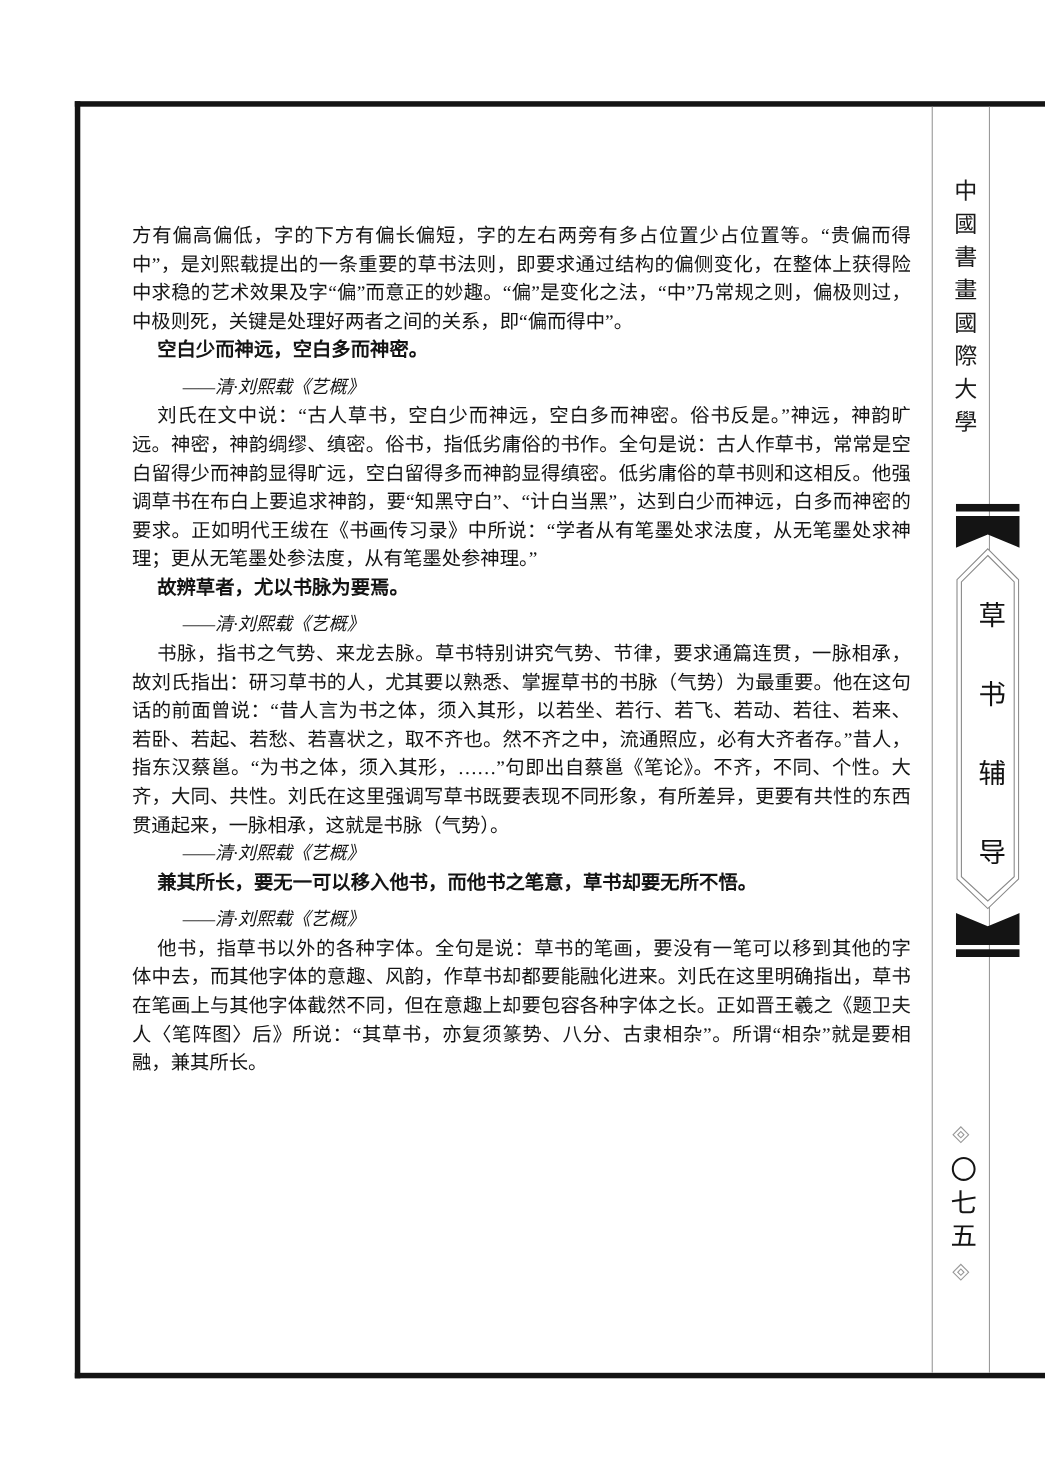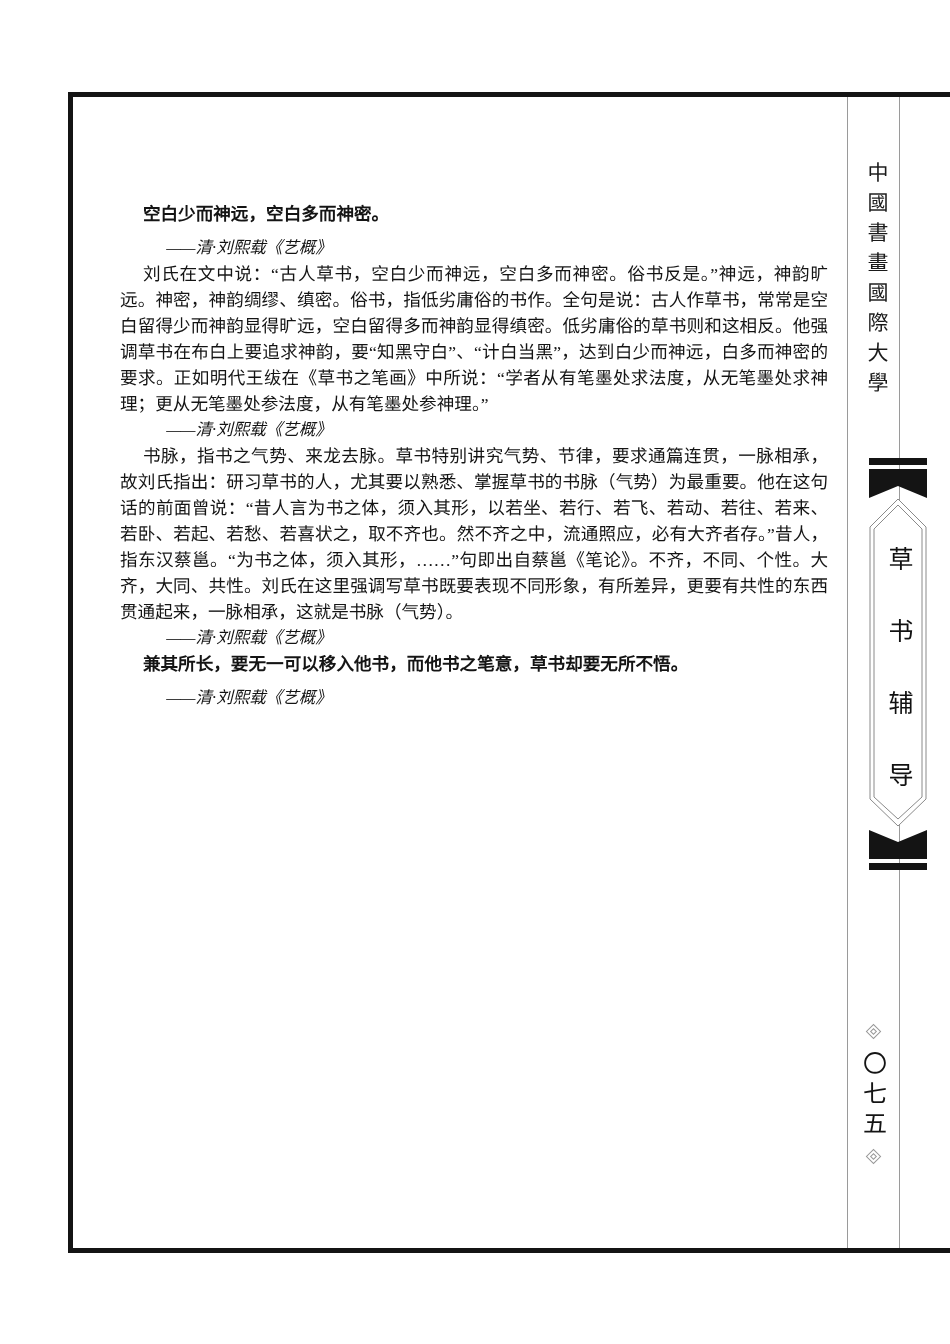--- a/index.html
+++ b/index.html
@@ -67,39 +67,42 @@
 
 <div class="page">
 
   <div class="frame-top"></div>
   <div class="frame-left"></div>
   <div class="frame-bottom"></div>
   <div class="rule rule-inner"></div>
   <div class="rule rule-outer"></div>
 
   <div class="main-text">
+    <p class="para no-indent">方有偏高偏低，字的下方有偏长偏短，字的左右两旁有多占位置少占位置等。“贵偏而得中”，是刘熙载提出的一条重要的草书法则，即要求通过结构的偏侧变化，在整体上获得险中求稳的艺术效果及字“偏”而意正的妙趣。“偏”是变化之法，“中”乃常规之则，偏极则过，中极则死，关键是处理好两者之间的关系，即“偏而得中”。</p>
 
     <section>
       <p class="quote-heading">空白少而神远，空白多而神密。</p>
       <p class="quote-attr">——清·刘熙载《艺概》</p>
-      <p class="para">刘氏在文中说：“古人草书，空白少而神远，空白多而神密。俗书反是。”神远，神韵旷远。神密，神韵绸缪、缜密。俗书，指低劣庸俗的书作。全句是说：古人作草书，常常是空白留得少而神韵显得旷远，空白留得多而神韵显得缜密。低劣庸俗的草书则和这相反。他强调草书在布白上要追求神韵，要“知黑守白”、“计白当黑”，达到白少而神远，白多而神密的要求。正如明代王绂在《草书之笔画》中所说：“学者从有笔墨处求法度，从无笔墨处求神理；更从无笔墨处参法度，从有笔墨处参神理。”</p>
+      <p class="para">刘氏在文中说：“古人草书，空白少而神远，空白多而神密。俗书反是。”神远，神韵旷远。神密，神韵绸缪、缜密。俗书，指低劣庸俗的书作。全句是说：古人作草书，常常是空白留得少而神韵显得旷远，空白留得多而神韵显得缜密。低劣庸俗的草书则和这相反。他强调草书在布白上要追求神韵，要“知黑守白”、“计白当黑”，达到白少而神远，白多而神密的要求。正如明代王绂在《书画传习录》中所说：“学者从有笔墨处求法度，从无笔墨处求神理；更从无笔墨处参法度，从有笔墨处参神理。”</p>
     </section>
 
     <section>
+      <p class="quote-heading">故辨草者，尤以书脉为要焉。</p>
       <p class="quote-attr">——清·刘熙载《艺概》</p>
       <p class="para">书脉，指书之气势、来龙去脉。草书特别讲究气势、节律，要求通篇连贯，一脉相承，故刘氏指出：研习草书的人，尤其要以熟悉、掌握草书的书脉（气势）为最重要。他在这句话的前面曾说：“昔人言为书之体，须入其形，以若坐、若行、若飞、若动、若往、若来、若卧、若起、若愁、若喜状之，取不齐也。然不齐之中，流通照应，必有大齐者存。”昔人，指东汉蔡邕。“为书之体，须入其形，……”句即出自蔡邕《笔论》。不齐，不同、个性。大齐，大同、共性。刘氏在这里强调写草书既要表现不同形象，有所差异，更要有共性的东西贯通起来，一脉相承，这就是书脉（气势）。</p>
     </section>
 
     <section>
       <p class="quote-attr">——清·刘熙载《艺概》</p>
     </section>
 
     <section>
       <p class="quote-heading">兼其所长，要无一可以移入他书，而他书之笔意，草书却要无所不悟。</p>
       <p class="quote-attr">——清·刘熙载《艺概》</p>
+      <p class="para">他书，指草书以外的各种字体。全句是说：草书的笔画，要没有一笔可以移到其他的字体中去，而其他字体的意趣、风韵，作草书却都要能融化进来。刘氏在这里明确指出，草书在笔画上与其他字体截然不同，但在意趣上却要包容各种字体之长。正如晋王羲之《题卫夫人〈笔阵图〉后》所说：“其草书，亦复须篆势、八分、古隶相杂”。所谓“相杂”就是要相融，兼其所长。</p>
     </section>
   </div>
 
   <div class="university">中國書畫國際大學</div>
 
   <div class="banner">
     <svg width="58" height="412" viewBox="0 0 58 412" aria-hidden="true">
       <rect x="0" y="0" width="58" height="7" fill="#141414"></rect>
       <polygon points="0,11 58,11 58,40 29,28 0,40" fill="#141414"></polygon>
       <polygon points="29,41 57,69 57,341 29,368 1,341 1,69" fill="#ffffff" stroke="#8a8a8a" stroke-width="1"></polygon>

